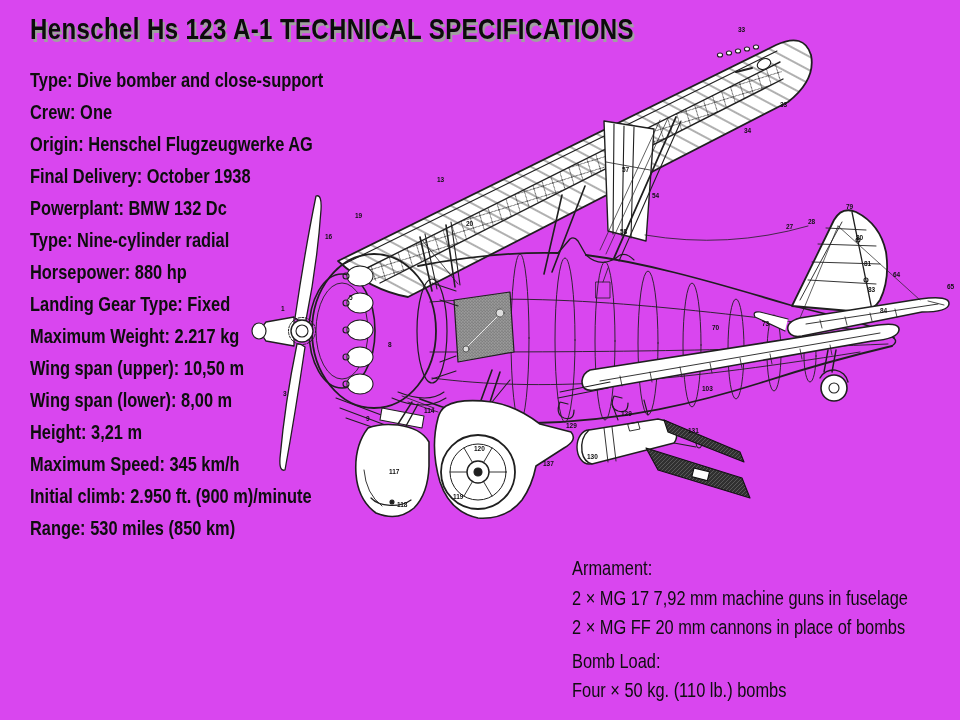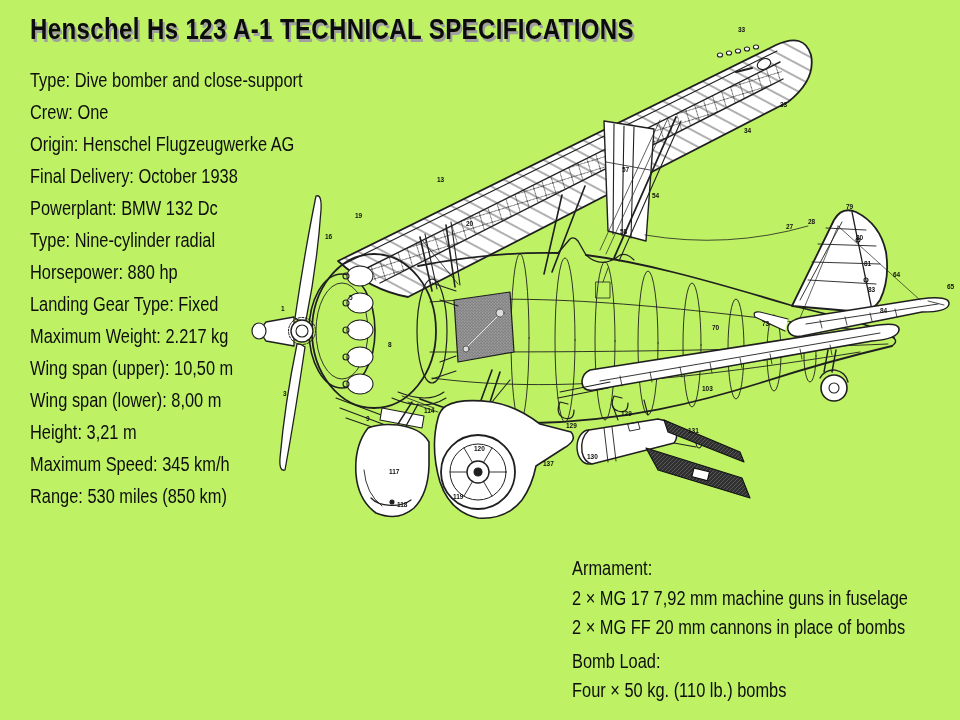--- a/index.html
+++ b/index.html
@@ -1,28 +1,28 @@
 <!DOCTYPE html>
 <html><head>
 <meta charset="utf-8">
 <style>
   html,body{margin:0;padding:0;background:#ffffff;}
   body{width:960px;height:720px;overflow:hidden;position:relative;
        font-family:"Liberation Sans", sans-serif;color:#111;}
-  .page{position:absolute;inset:0;background:#bef264;}
+  .page{position:absolute;inset:0;background:#d946ef;}
 
   
   .cond{display:inline-block;transform:scaleX(.80);transform-origin:0 50%;white-space:nowrap;}
 
   h1.title{position:absolute;left:30px;top:12px;margin:0;z-index:3;
     font-size:30px;font-weight:700;letter-spacing:.5px;color:#0c0c0c;
     text-shadow:2.5px 2.5px 0 #a0a0a0;}
 
   ul.specs{position:absolute;left:30px;top:64px;margin:0;padding:0;list-style:none;z-index:3;}
-  ul.specs li{height:32px;line-height:32px;font-size:20.5px;font-weight:400;color:#0e0e0e;}
+  ul.specs li{height:32px;line-height:32px;font-size:20.5px;font-weight:700;color:#0e0e0e;}
 
   .armament{position:absolute;left:572px;top:553px;z-index:3;}
   .armament .arm-line{height:29.5px;line-height:29.5px;font-size:20.5px;font-weight:500;color:#0e0e0e;}
   .armament .arm-line:nth-child(4){margin-top:4px;}
 
   svg.plane{position:absolute;left:0;top:0;z-index:1;}
   #callouts text{font:700 6.5px "Liberation Sans",sans-serif;fill:#101010;}
 </style>
 </head>
 <body>
@@ -297,20 +297,21 @@
     <li><span class="cond">Final Delivery: October 1938</span></li>
     <li><span class="cond">Powerplant: BMW 132 Dc</span></li>
     <li><span class="cond">Type: Nine-cylinder radial</span></li>
     <li><span class="cond">Horsepower: 880 hp</span></li>
     <li><span class="cond">Landing Gear Type: Fixed</span></li>
     <li><span class="cond">Maximum Weight: 2.217 kg</span></li>
     <li><span class="cond">Wing span (upper): 10,50 m</span></li>
     <li><span class="cond">Wing span (lower): 8,00 m</span></li>
     <li><span class="cond">Height: 3,21 m</span></li>
     <li><span class="cond">Maximum Speed: 345 km/h</span></li>
+    <li><span class="cond">Initial climb: 2.950 ft. (900 m)/minute</span></li>
     <li><span class="cond">Range: 530 miles (850 km)</span></li>
   </ul>
 
   <div class="armament">
     <div class="arm-line"><span class="cond">Armament:</span></div>
     <div class="arm-line"><span class="cond">2 × MG 17 7,92 mm machine guns in fuselage</span></div>
     <div class="arm-line"><span class="cond">2 × MG FF 20 mm cannons in place of bombs</span></div>
     <div class="arm-line"><span class="cond">Bomb Load:</span></div>
     <div class="arm-line"><span class="cond">Four × 50 kg. (110 lb.) bombs</span></div>
   </div>

